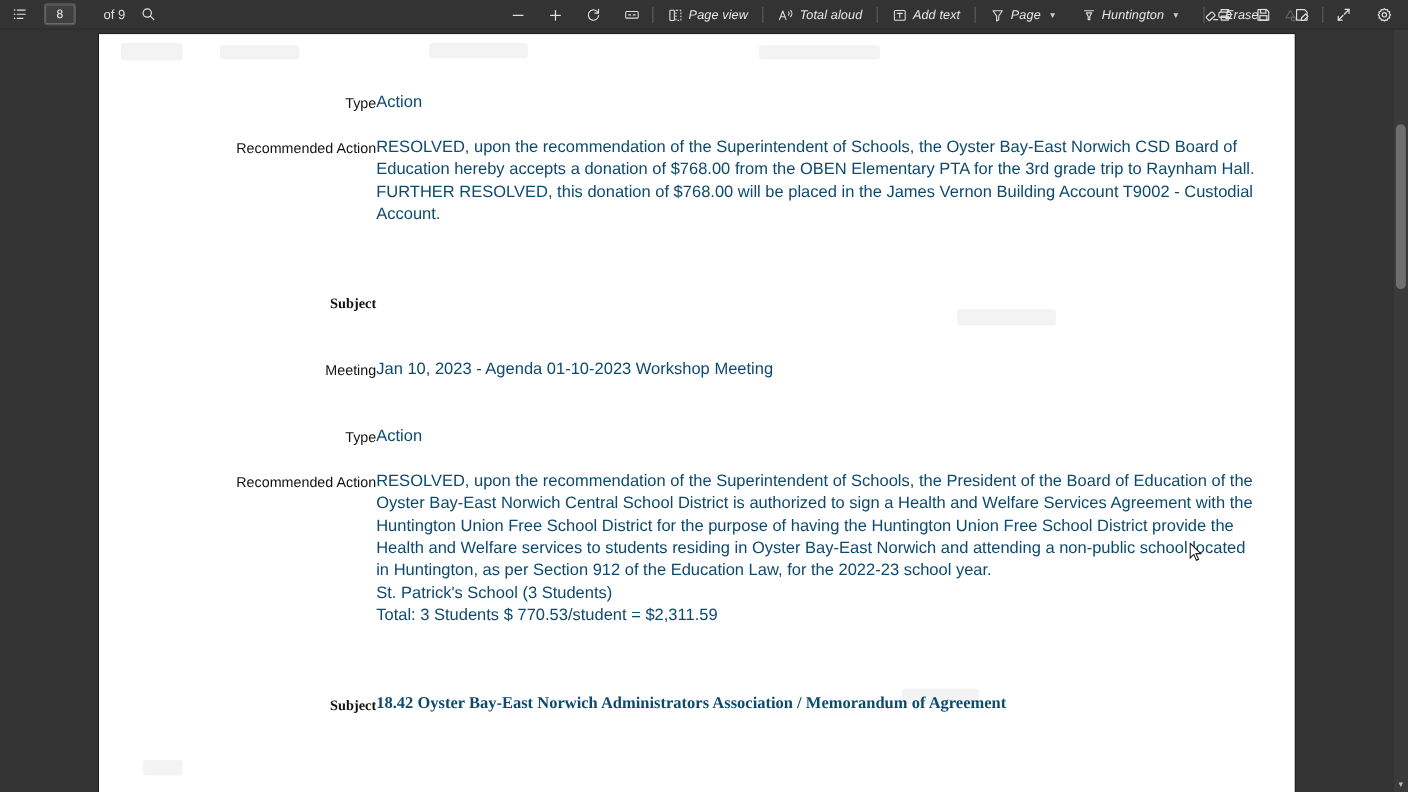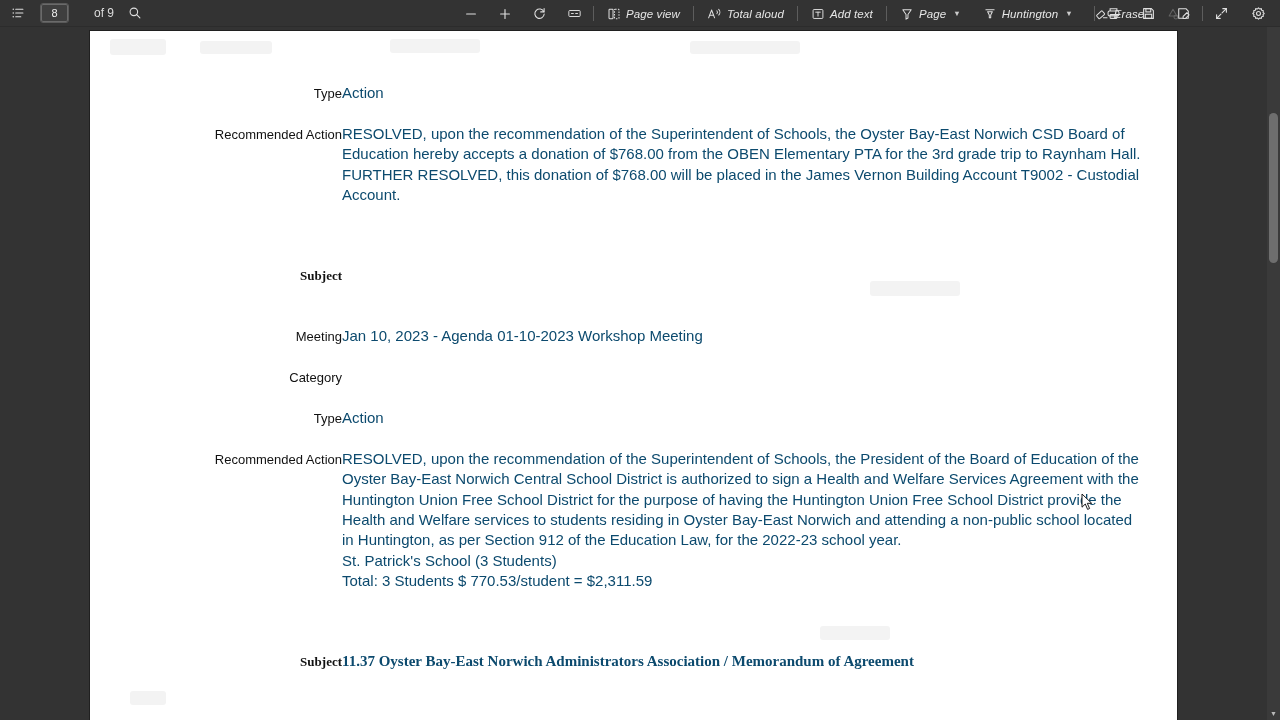--- a/index.html
+++ b/index.html
@@ -369,38 +369,37 @@
           <div class="row bold">
             <div class="label">Subject</div>
           </div>
           <div class="gap-md"></div>
           <div class="row">
             <div class="label">Meeting</div>
             <div class="value">Jan 10, 2023 - Agenda 01-10-2023 Workshop Meeting</div>
           </div>
           <div class="gap-sm"></div>
           <div class="row">
-            <div class="label">Category</div>
           </div>
           <div class="gap-sm"></div>
           <div class="row">
             <div class="label">Type</div>
             <div class="value">Action</div>
           </div>
           <div class="gap-sm"></div>
           <div class="row">
             <div class="label">Recommended Action</div>
             <div class="value">RESOLVED, upon the recommendation of the Superintendent of Schools, the President of the Board of Education of the Oyster Bay-East Norwich Central School District is authorized to sign a Health and Welfare Services Agreement with the Huntington Union Free School District for the purpose of having the Huntington Union Free School District provide the Health and Welfare services to students residing in Oyster Bay-East Norwich and attending a non-public school located in Huntington, as per Section 912 of the Education Law, for the 2022-23 school year.
 St. Patrick's School (3 Students)
 Total: 3 Students $ 770.53/student = $2,311.59</div>
           </div>
           <div class="gap-lg"></div>
           <div class="row bold">
             <div class="label">Subject</div>
-            <div class="value">11.37 Oyster Bay-East Norwich Administrators Association / Memorandum of Agreement</div>
+            <div class="value">18.42 Oyster Bay-East Norwich Administrators Association / Memorandum of Agreement</div>
           </div>
           <div class="gap-sm"></div>
         </div>
     </div>
 
     <div class="vscroll">
 
       <div class="thumb"></div>
       <div class="arrowdn">▼</div>
     </div>

